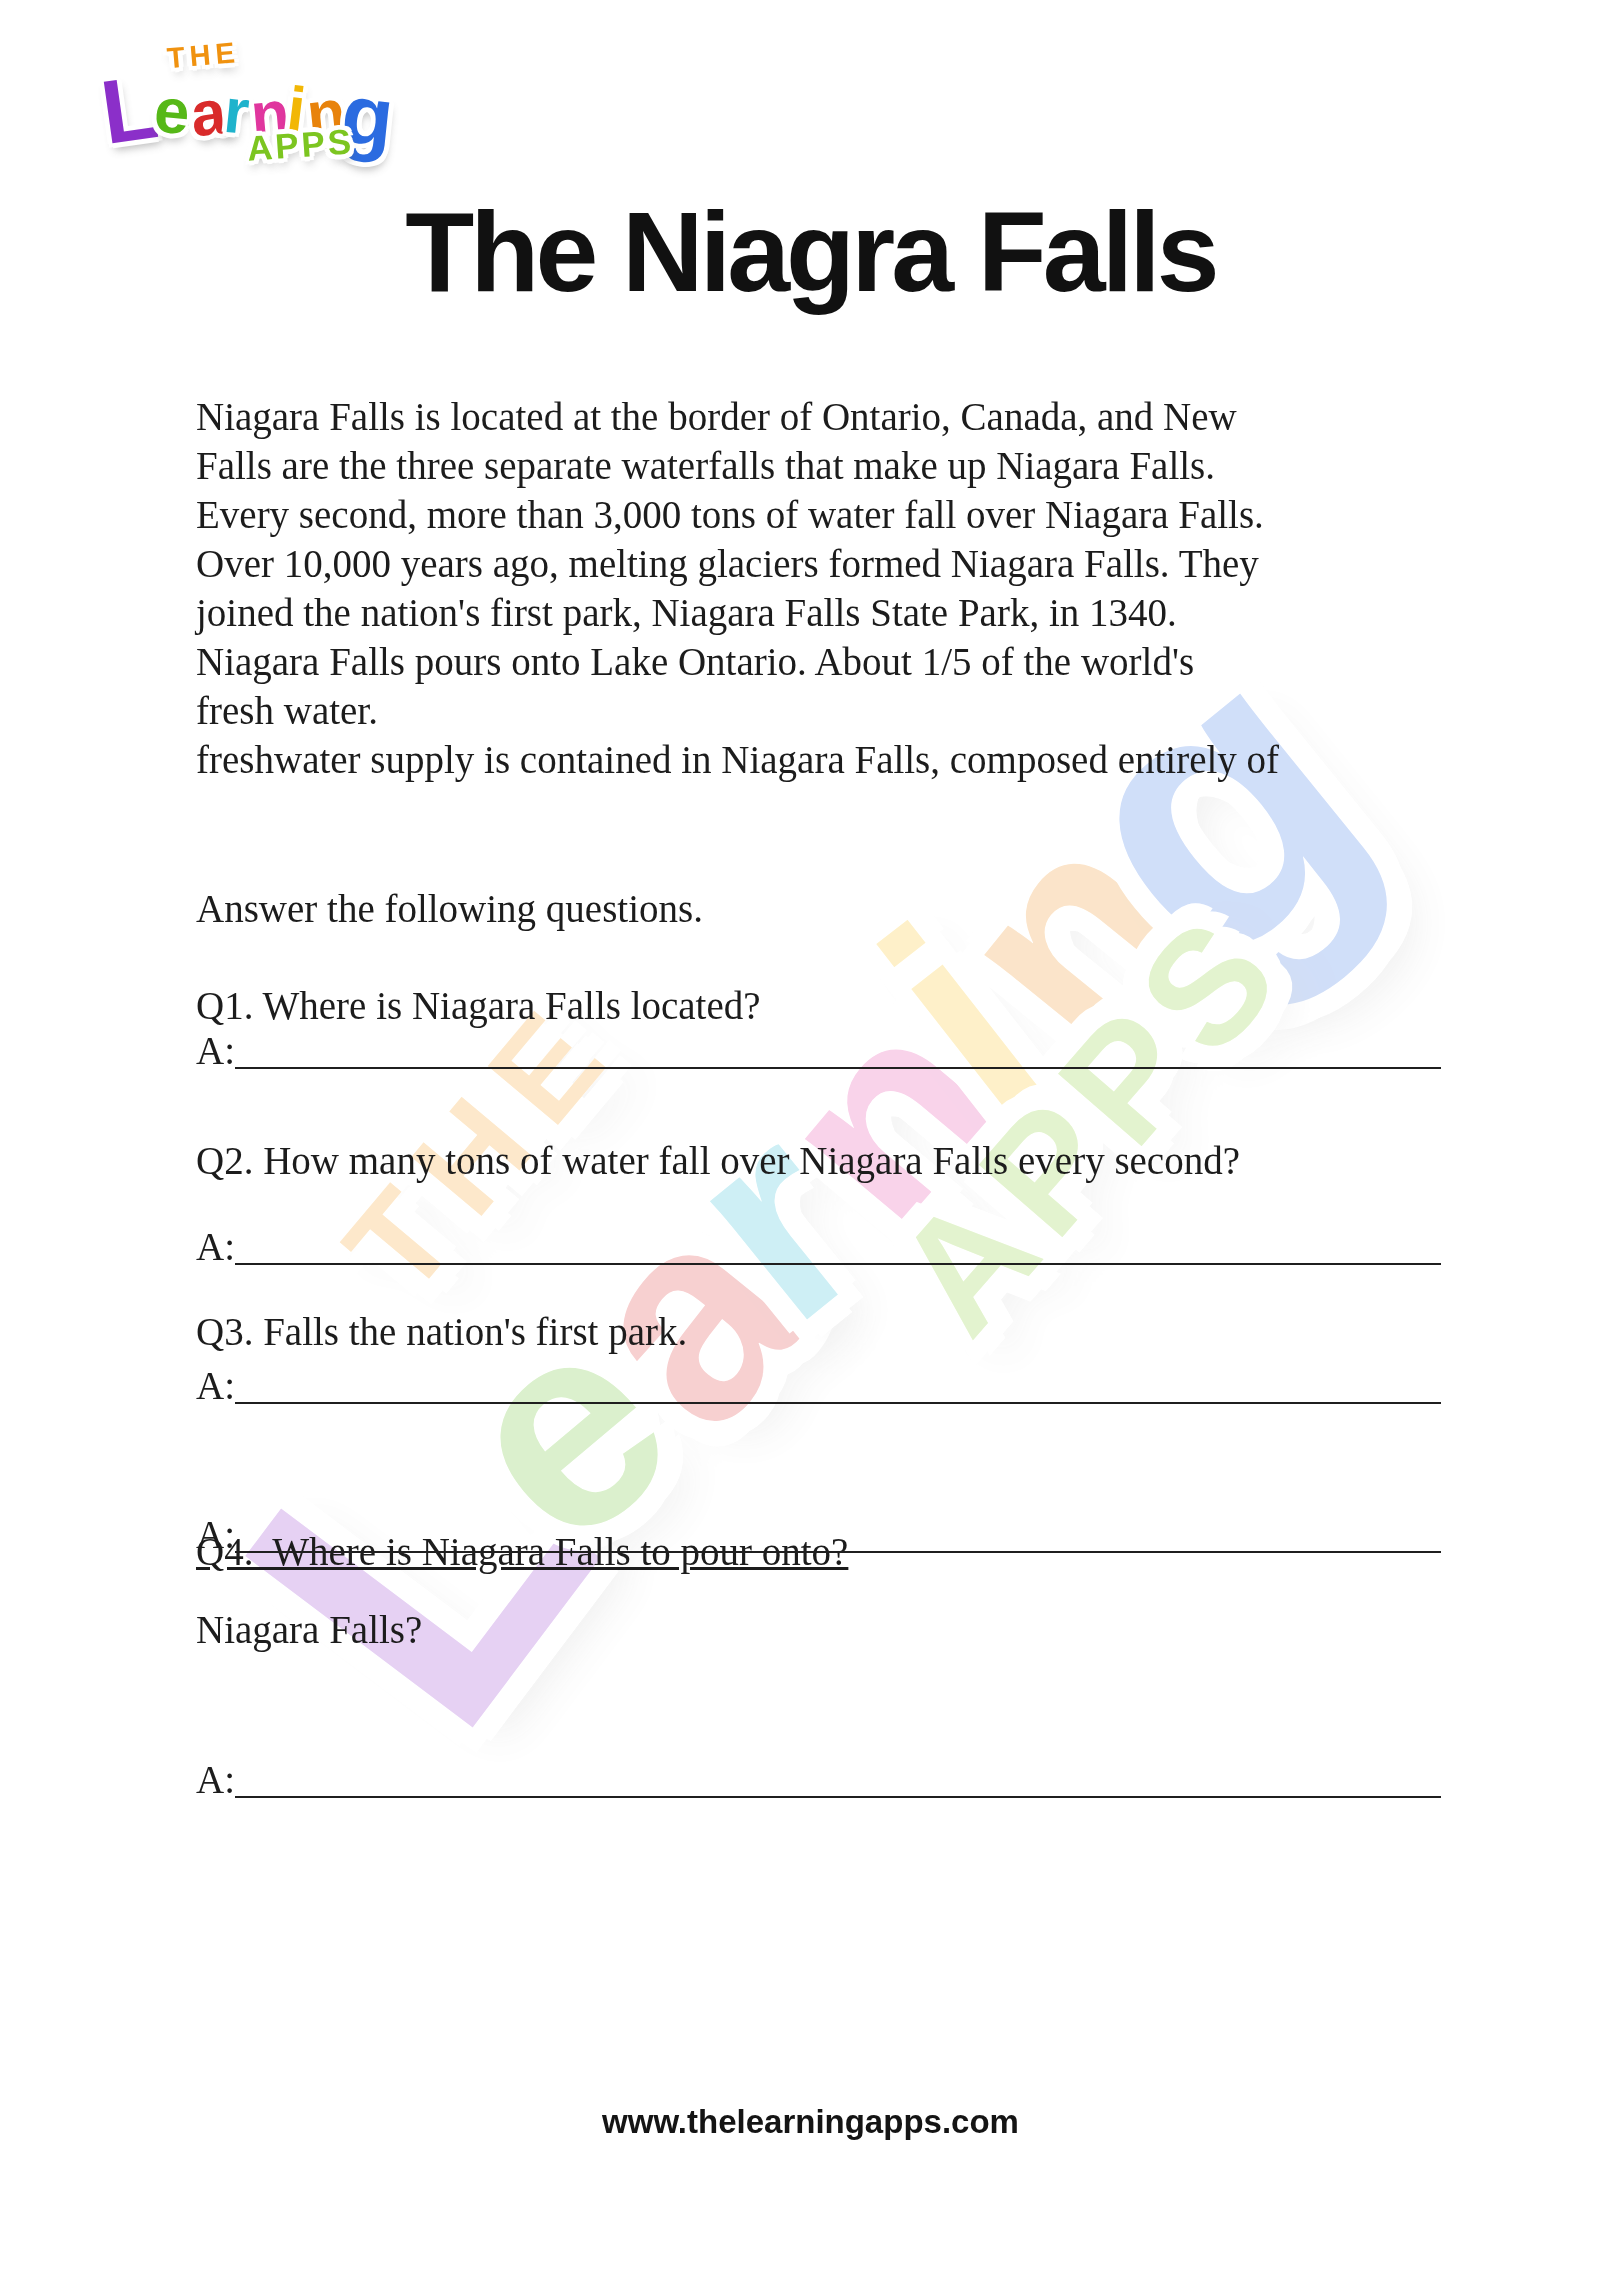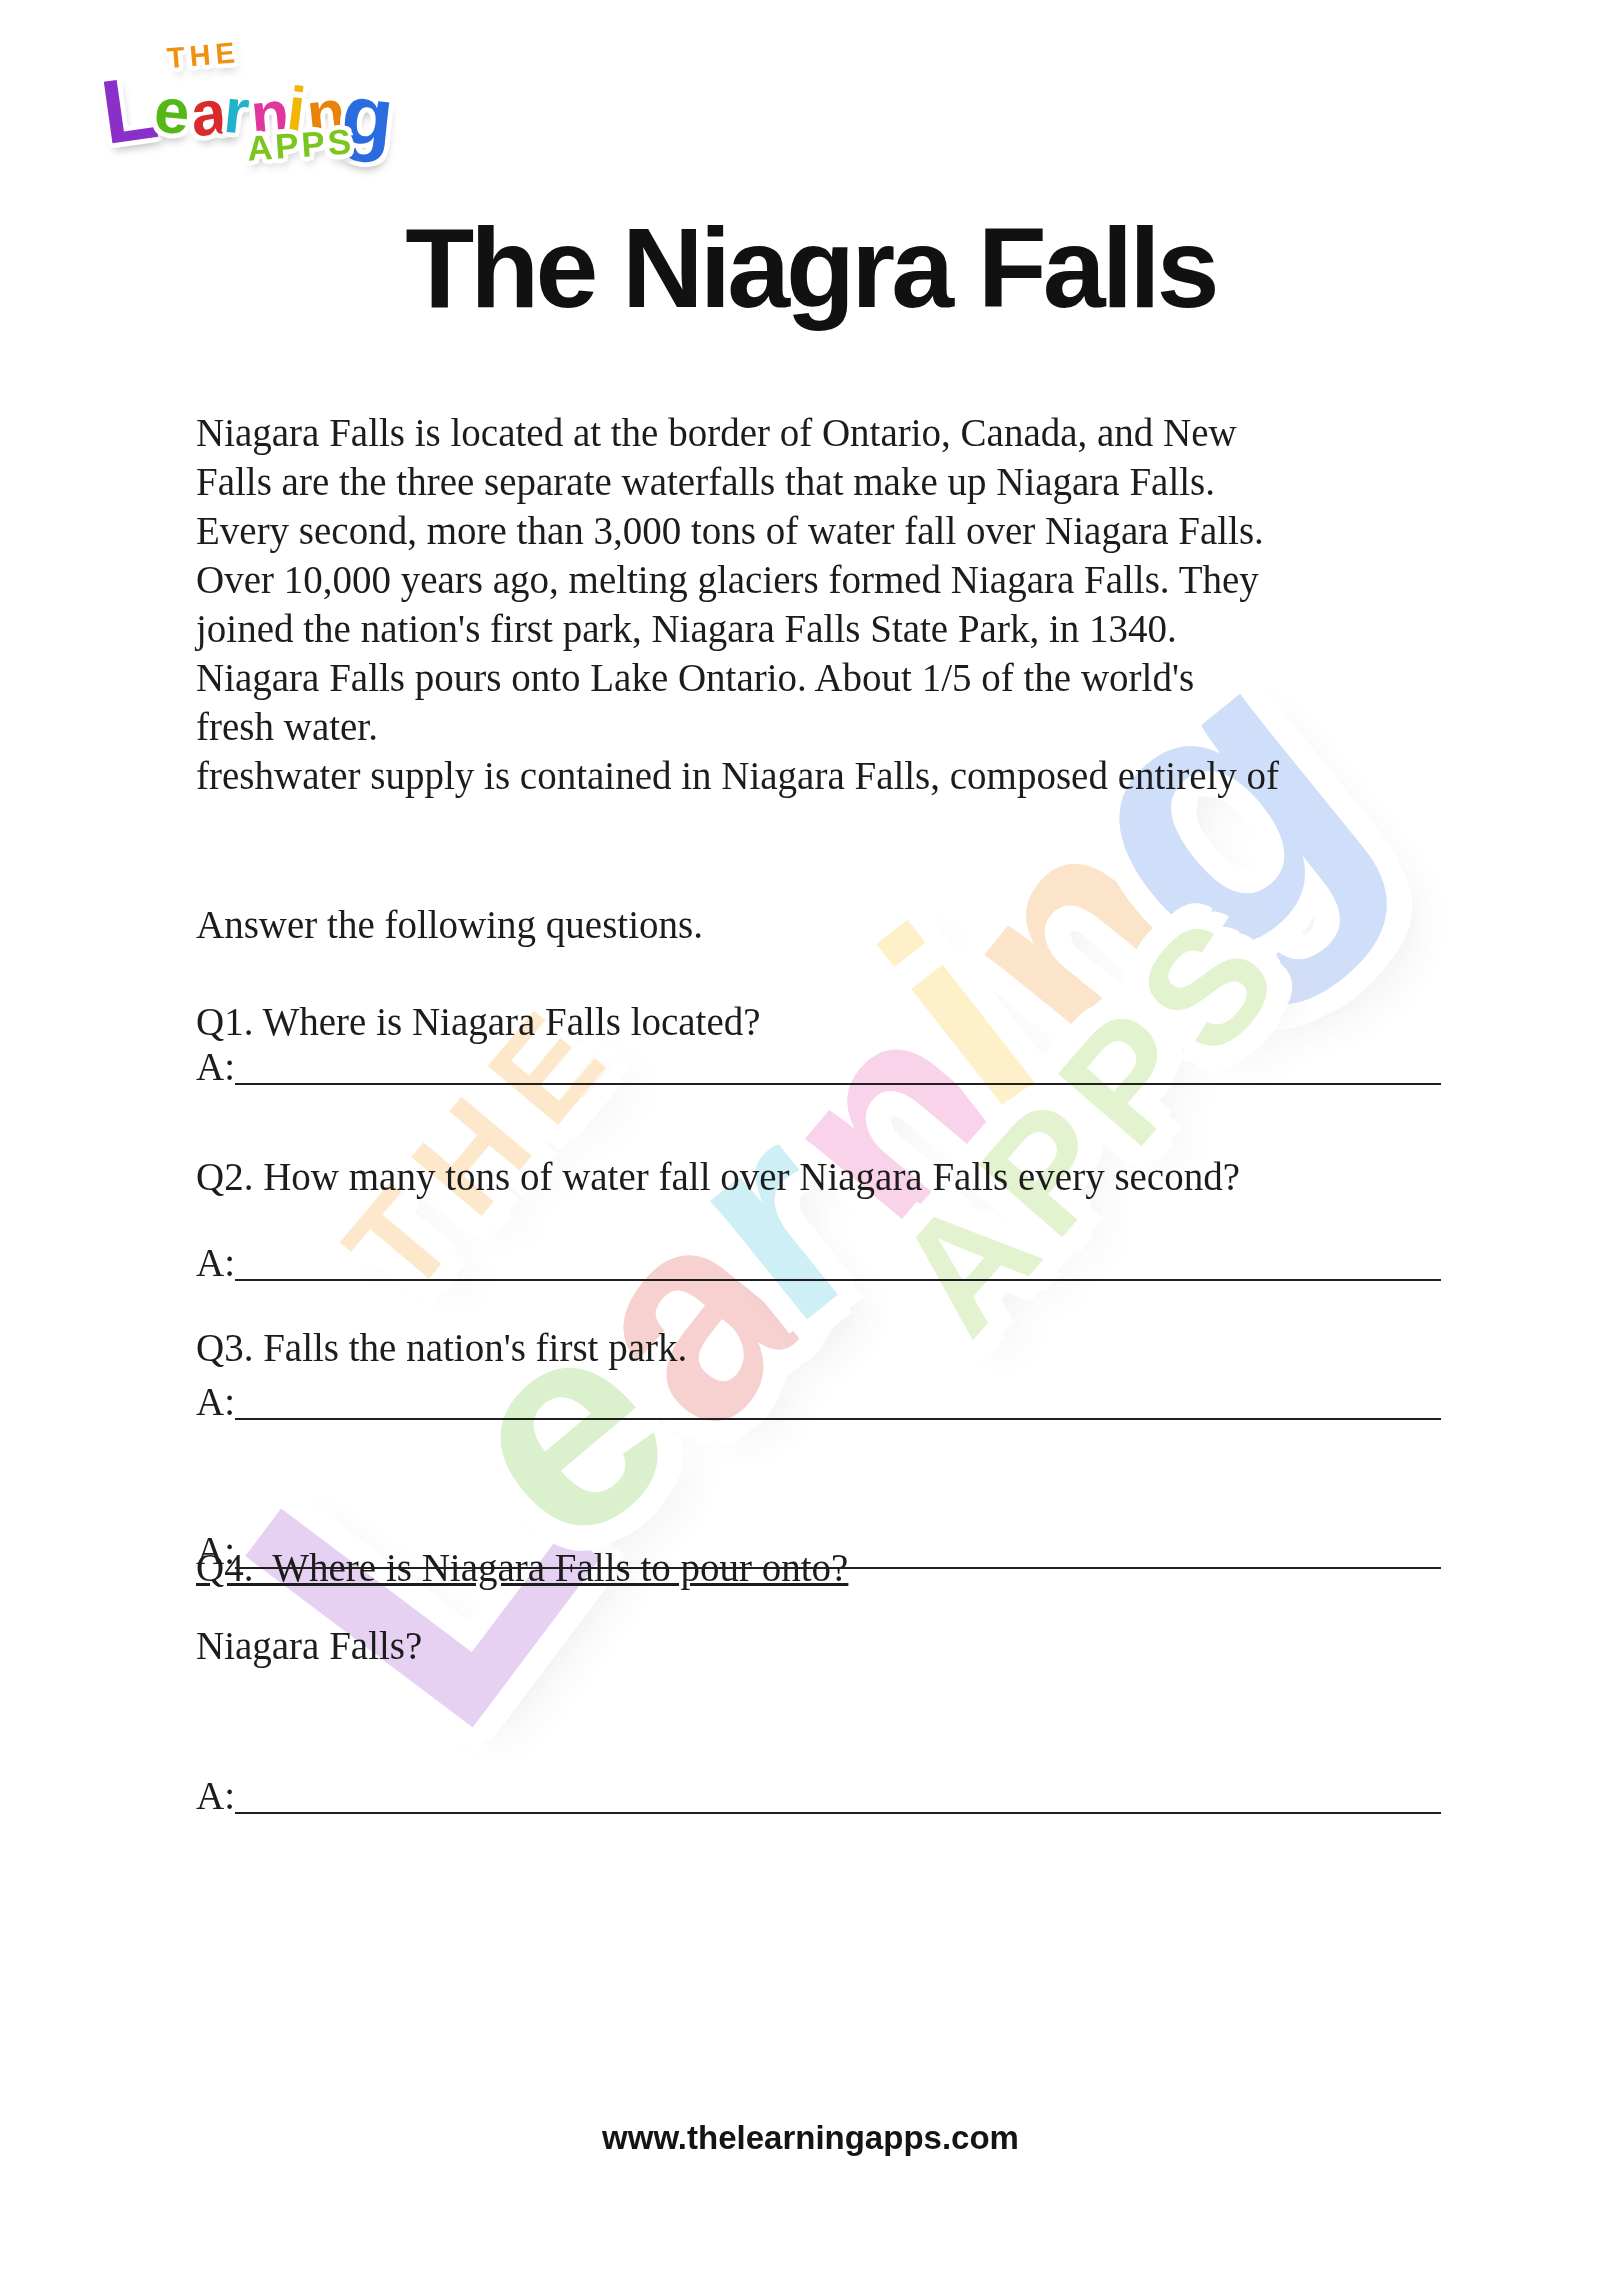--- a/index.html
+++ b/index.html
@@ -44,21 +44,21 @@
 
   .watermark {
     position: absolute; top: 1083px; left: 608px; z-index: 0;
     transform: rotate(-45deg) scale(4.6);
     opacity: 0.22;
     filter: saturate(0.95) brightness(1.05);
     pointer-events: none;
   }
 
   
-  .content { position: absolute; inset: 0; z-index: 1; margin-top: 16px; }
+  .content { position: absolute; inset: 0; z-index: 1; }
 
   .page-title {
     position: absolute; top: 188px; left: 0; width: 100%;
     text-align: center;
     font-family: "Liberation Sans", sans-serif;
     font-weight: 800;
     font-size: 113px;
     letter-spacing: -3.9px;
     color: #111111;
     line-height: 1.15;

